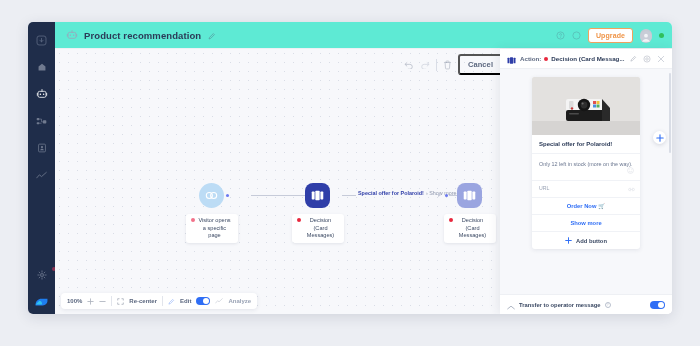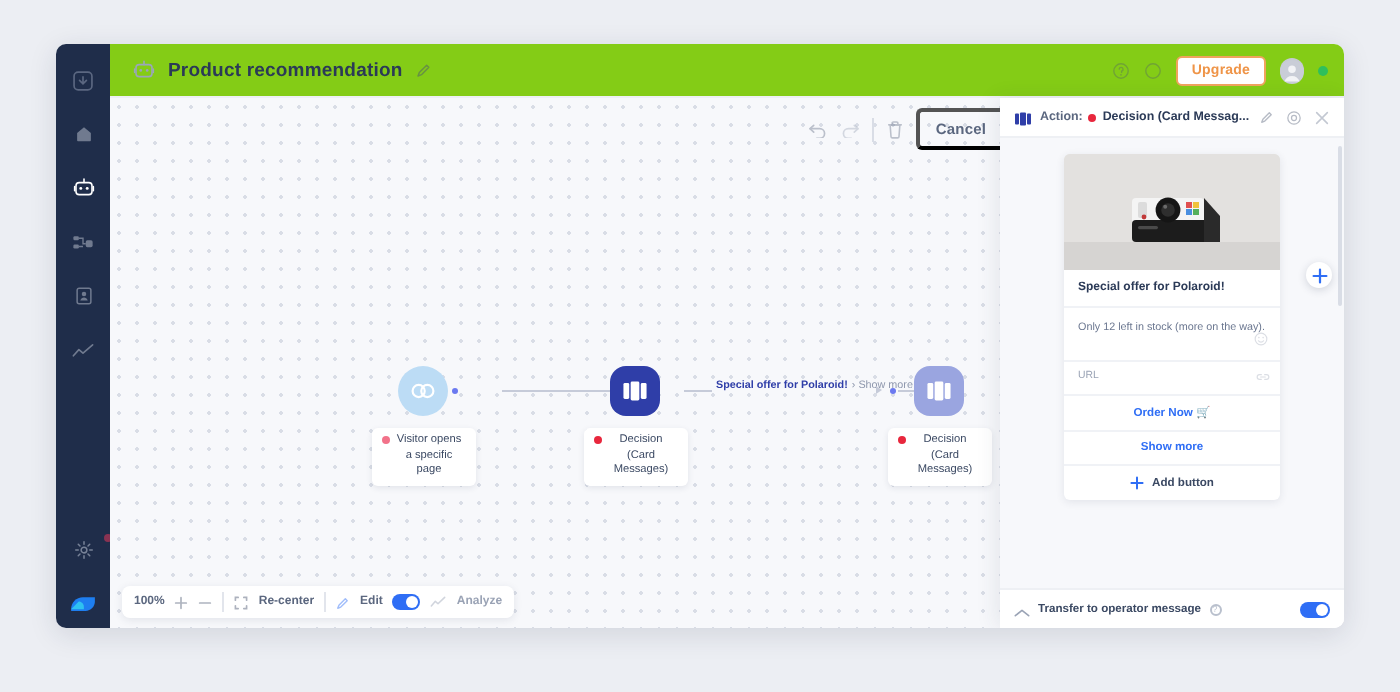--- a/index.html
+++ b/index.html
@@ -51,21 +51,21 @@
     background: #f2385a;
   }
   .rail-avatar {
     width: 17px; height: 17px; margin-bottom: 6px;
   }
 
   
   .topbar {
     position: absolute; left: 27px; top: 0;
     width: 617px; height: 27px;
-    background: #84cc16;
+    background: #5eead4;
     display: flex; align-items: center;
     padding: 0 8px 0 10px;
     border-bottom: 1px solid #eef0f4;
   }
   .bot-badge {
     width: 13px; height: 13px;
     display: flex; align-items: center; justify-content: center;
     margin-right: 6px;
   }
   .flow-title {

